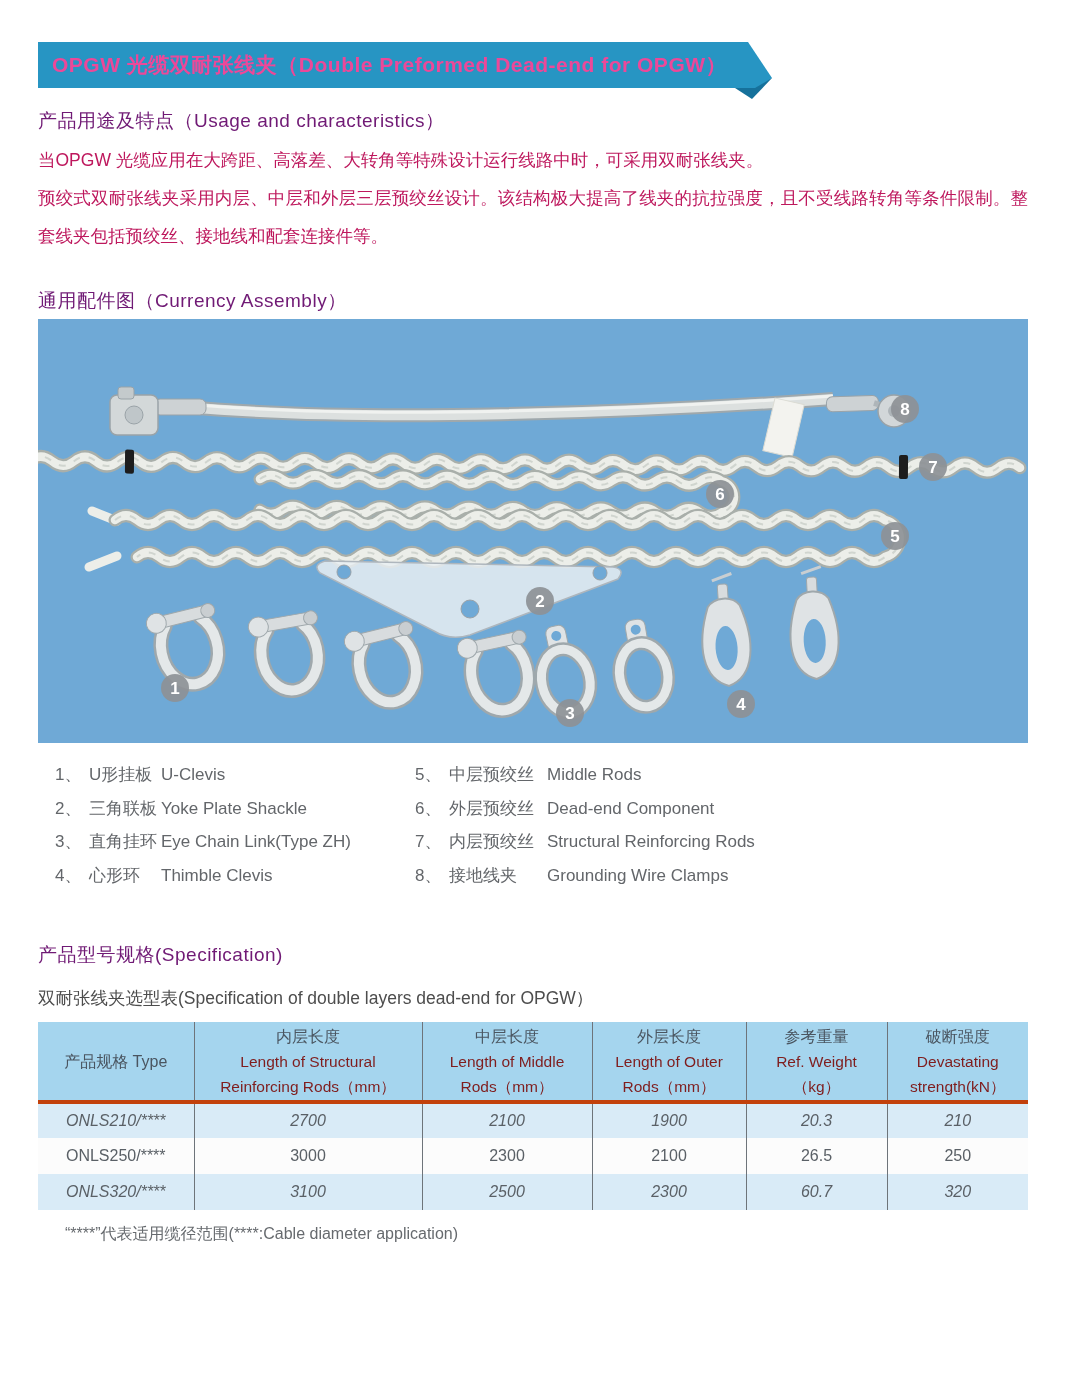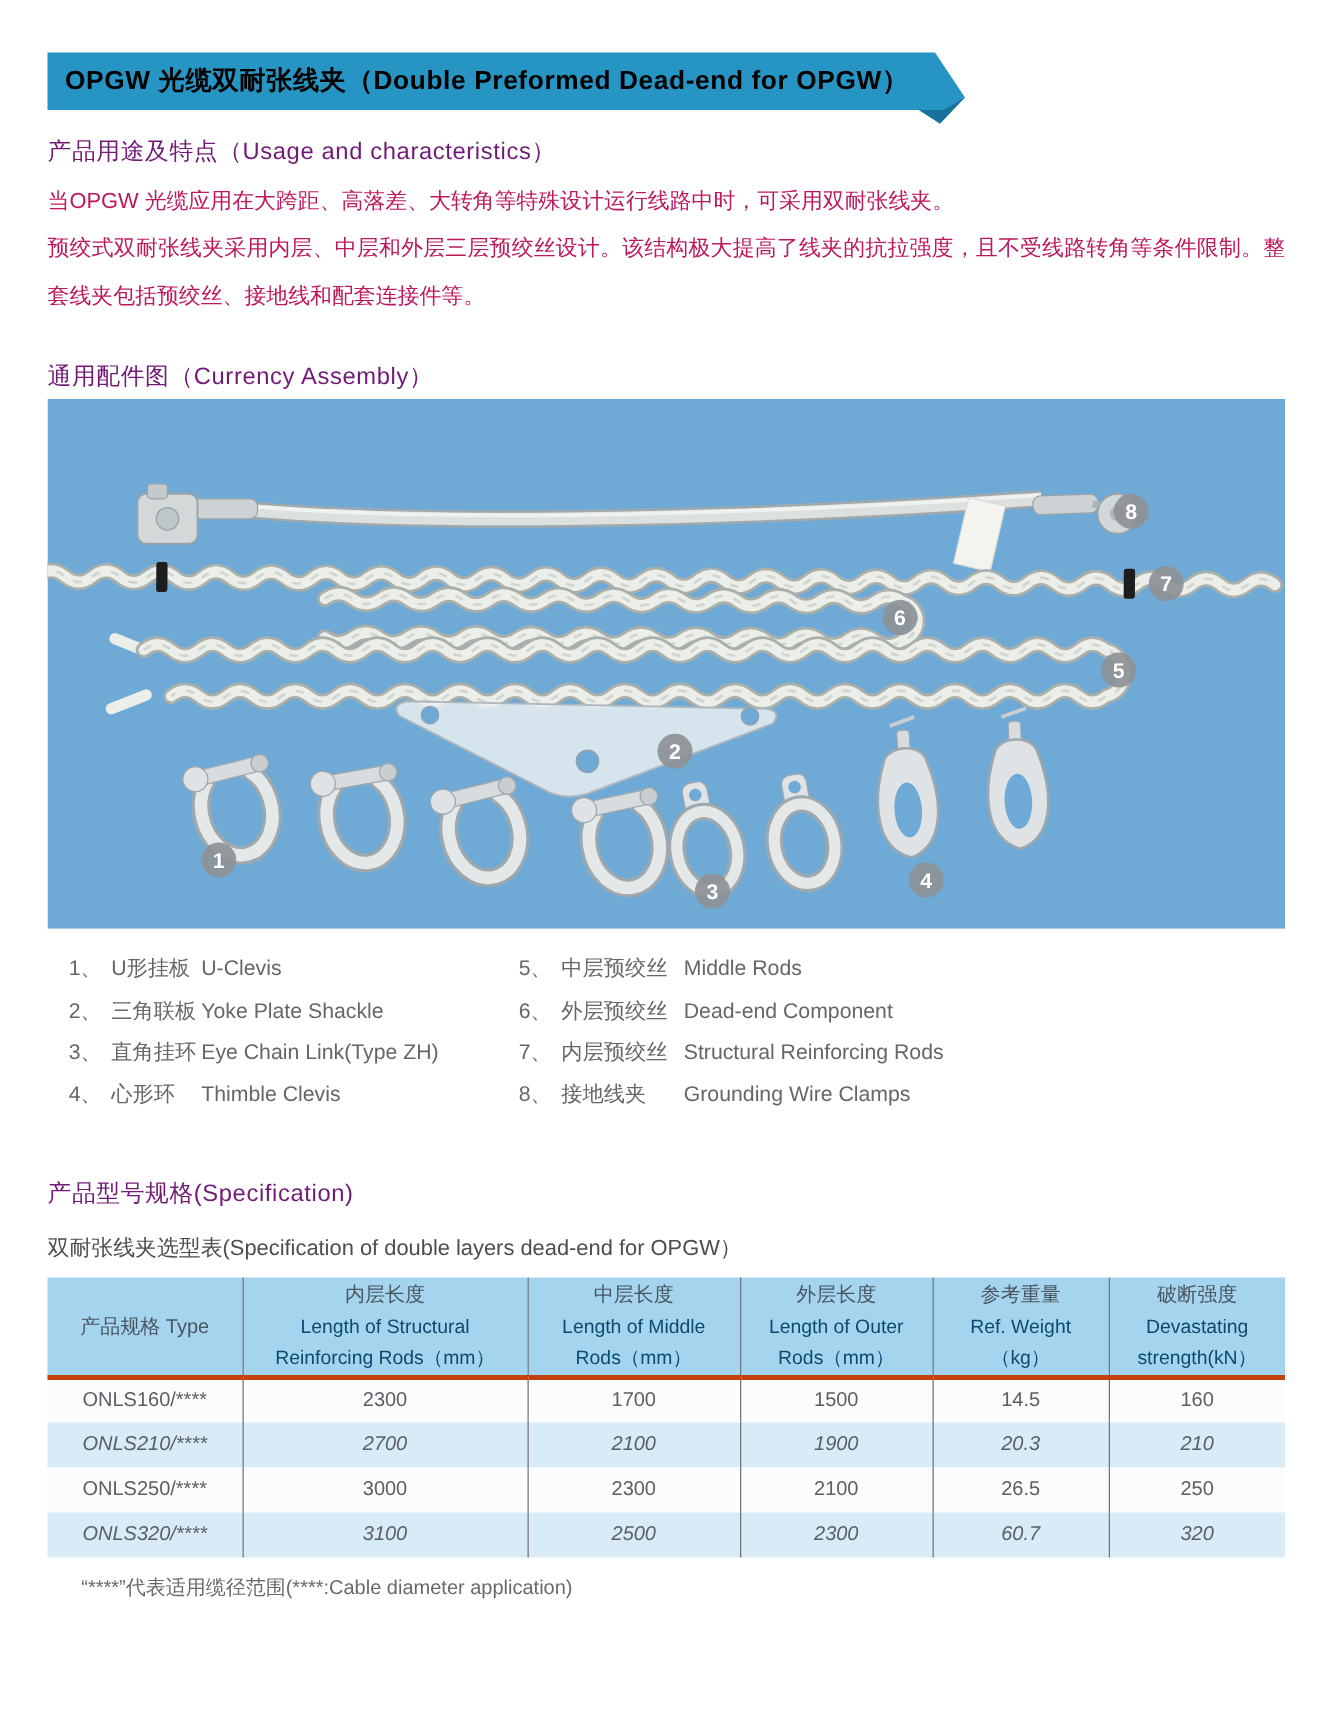--- a/index.html
+++ b/index.html
@@ -9,21 +9,21 @@
     font-family:"Liberation Sans","DejaVu Sans",sans-serif;
     color:#4e4e4e; overflow:hidden;
   }
   .content { padding-left:38px; width:1028px; }
 
   
   .banner { position:relative; margin-top:42px; width:740px; height:46px; }
   .banner svg { position:absolute; left:0; top:0; overflow:visible; }
   .banner-title {
     position:relative; display:block; line-height:46px; padding-left:14px;
-    color:#000000; font-size:21px; font-weight:bold; letter-spacing:0.5px;
+    color:#ec4899; font-size:21px; font-weight:bold; letter-spacing:0.5px;
     white-space:nowrap;
   }
 
   
   .sec-heading {
     color:#701a75; font-size:19px; font-weight:normal; letter-spacing:0.5px;
   }
   .h-usage { margin-top:20px; }
   .h-assembly { margin-top:33px; }
   .h-spec { margin-top:50px; }
@@ -52,21 +52,21 @@
     font-size:17.5px; color:#4d4d4d;
   }
   table.spec { margin-top:12px; width:990px; border-collapse:collapse; table-layout:fixed; }
   table.spec th, table.spec td { padding:0; text-align:center; }
   table.spec th {
     background:#A5D5EE; height:80px; font-weight:normal;
     border-bottom:4px solid #c2410c; vertical-align:middle;
   }
   .th-wrap { display:flex; flex-direction:column; justify-content:center; height:76px; }
   .th-cn  { font-size:16px; color:#4a5560; line-height:25px; }
-  .th-en  { font-size:15.5px; color:#0c4a6e; line-height:25px; }
+  .th-en  { font-size:15.5px; color:#7f1d1d; line-height:25px; }
   table.spec th:not(:first-child), table.spec td:not(:first-child) { border-left:1px solid #6e747a; }
   table.spec td { height:36px; font-size:16px; color:#5a6066; }
   tr.row-alt td { background:#D9EBF7;font-style:italic; }
   tr.row-plain td { background:#FCFCFC; }
 
   .spec-note { margin-top:14px; padding-left:27px; font-size:16px; color:#666a6e; }
 
   
   text.badge-num {
     fill:#ffffff; font-size:17px; font-weight:bold; text-anchor:middle;
@@ -327,28 +327,20 @@
         <th>
             <div class="th-wrap">
           <div class="th-cn">破断强度</div>
           <div class="th-en">Devastating</div>
           <div class="th-en">strength(kN）</div>
             </div>
           </th>
       </tr>
     </thead>
     <tbody>
-      <tr class="row-plain">
-        <td>ONLS160/****</td>
-        <td>2300</td>
-        <td>1700</td>
-        <td>1500</td>
-        <td>14.5</td>
-        <td>160</td>
-      </tr>
       <tr class="row-alt">
         <td>ONLS210/****</td>
         <td>2700</td>
         <td>2100</td>
         <td>1900</td>
         <td>20.3</td>
         <td>210</td>
       </tr>
       <tr class="row-plain">
         <td>ONLS250/****</td>

